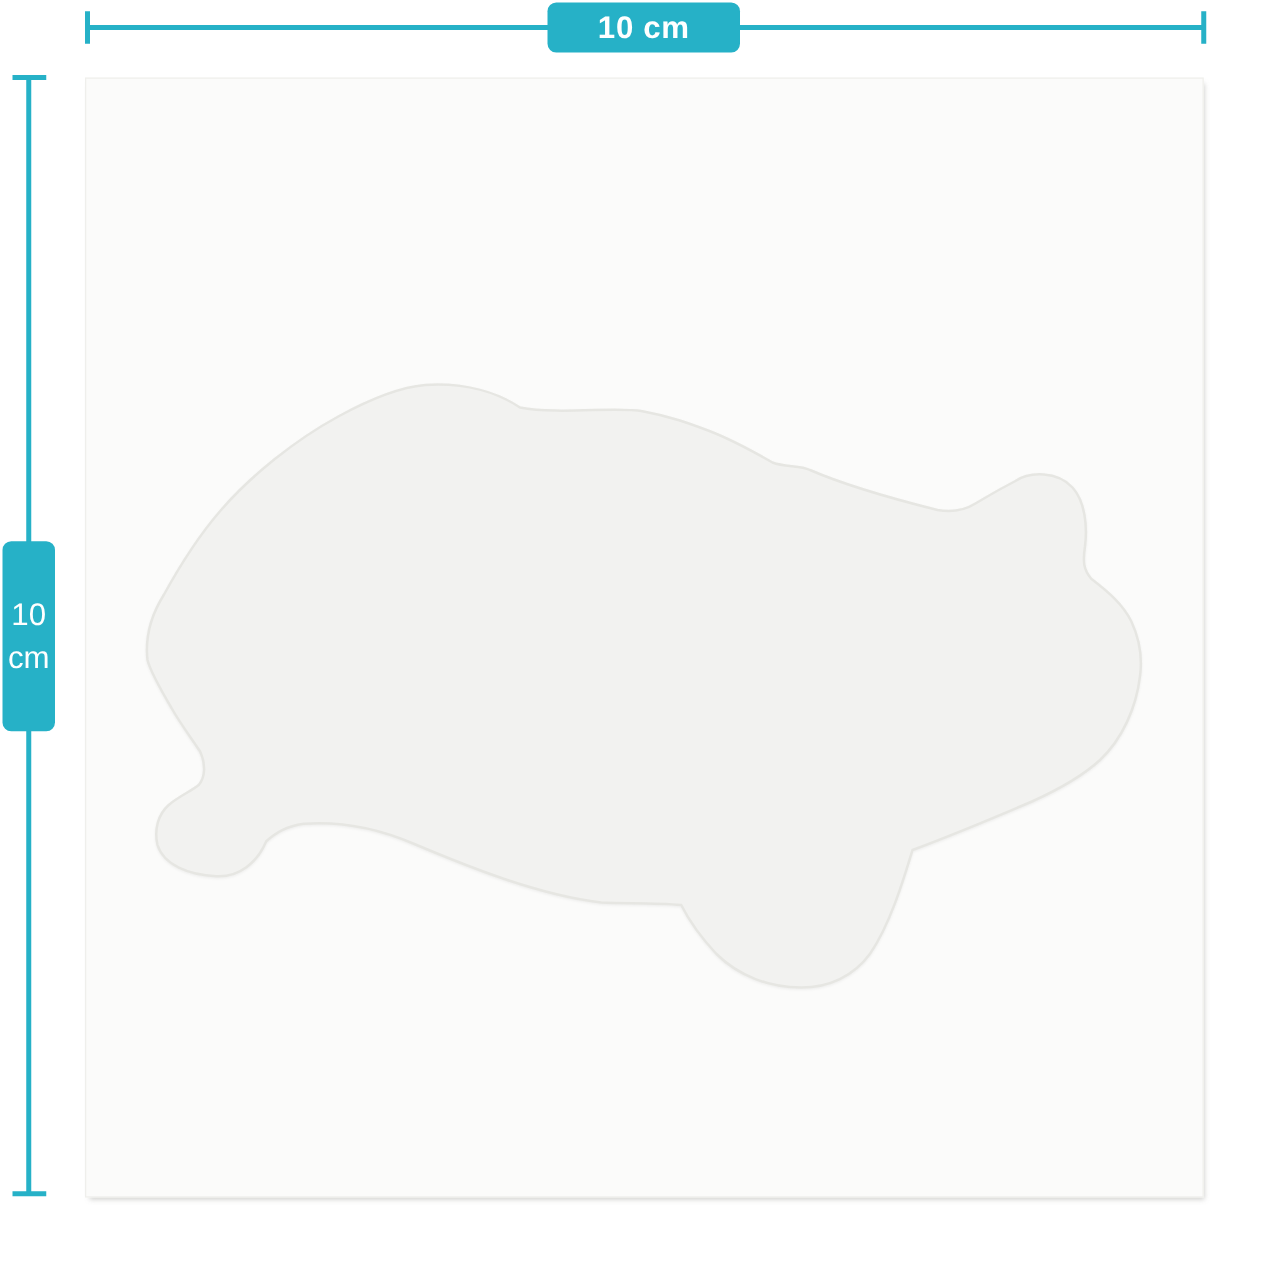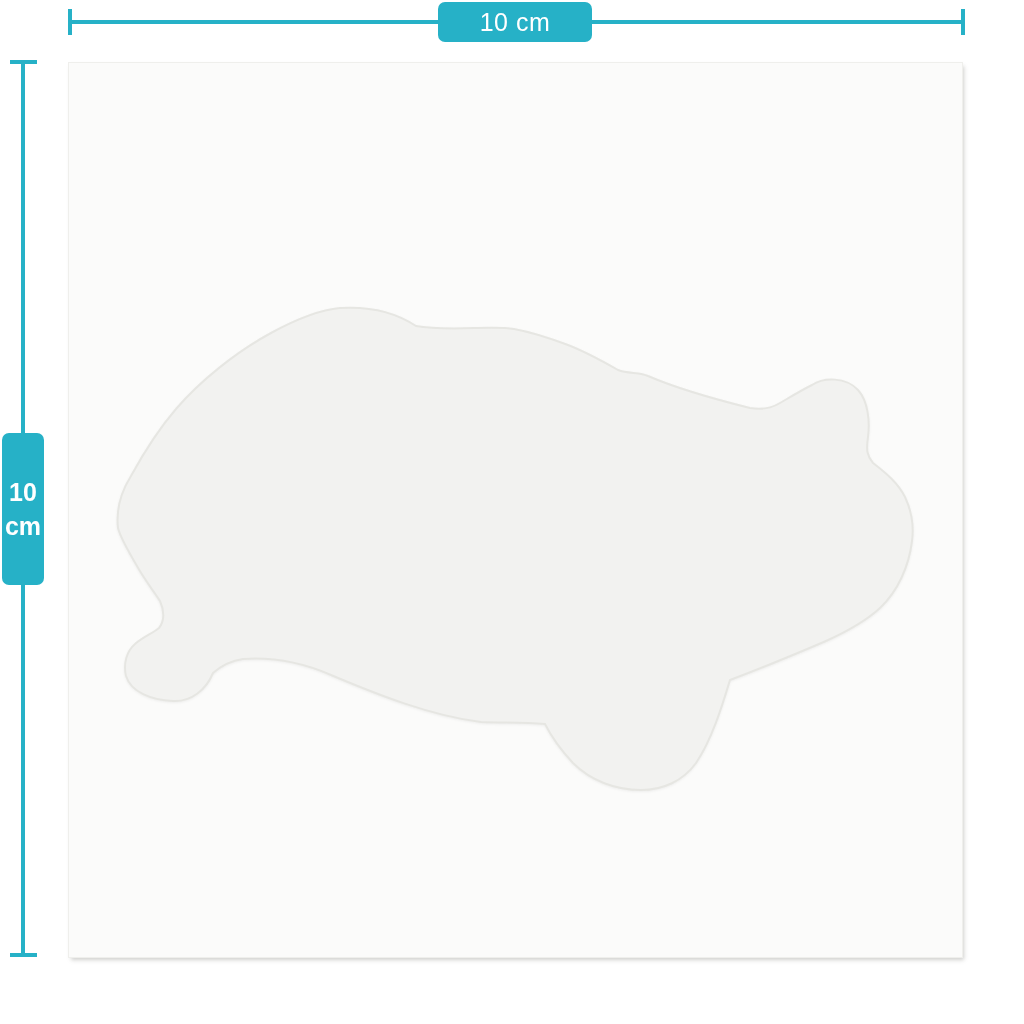--- a/index.html
+++ b/index.html
@@ -30,31 +30,31 @@
 
   
   .h-line{position:absolute;left:70px;top:20px;width:893px;height:4px;
     background:var(--accent);}
   .h-tick{position:absolute;top:9px;width:4px;height:26px;background:var(--accent);}
   .h-tick.left{left:68px;}
   .h-tick.right{left:961px;}
   .h-label{position:absolute;left:438px;top:2px;width:154px;height:40px;
     background:var(--accent);border-radius:7px;color:var(--label-text);
     display:flex;align-items:center;justify-content:center;
-    font-size:25px;font-weight:400;letter-spacing:0.5px;z-index:3;}
+    font-size:25px;font-weight:700;letter-spacing:0.5px;z-index:3;}
 
   .v-line{position:absolute;left:21px;top:62px;width:4px;height:894px;
     background:var(--accent);}
   .v-tick{position:absolute;left:10px;width:27px;height:4px;background:var(--accent);}
   .v-tick.top{top:60px;}
   .v-tick.bottom{top:953px;}
   .v-label{position:absolute;left:2px;top:433px;width:42px;height:152px;
     background:var(--accent);border-radius:7px;color:var(--label-text);
     display:flex;flex-direction:column;align-items:center;justify-content:center;
-    font-size:25px;font-weight:700;line-height:34px;z-index:3;}
+    font-size:25px;font-weight:400;line-height:34px;z-index:3;}
 </style>
 </head>
 <body>
 
 <div class="stage">
 
   <div class="canvas"></div>
 
   <svg class="shape-layer" viewBox="0 0 1024 1024">
     <path class="sticker-path" stroke-width="2" d="M340,308

